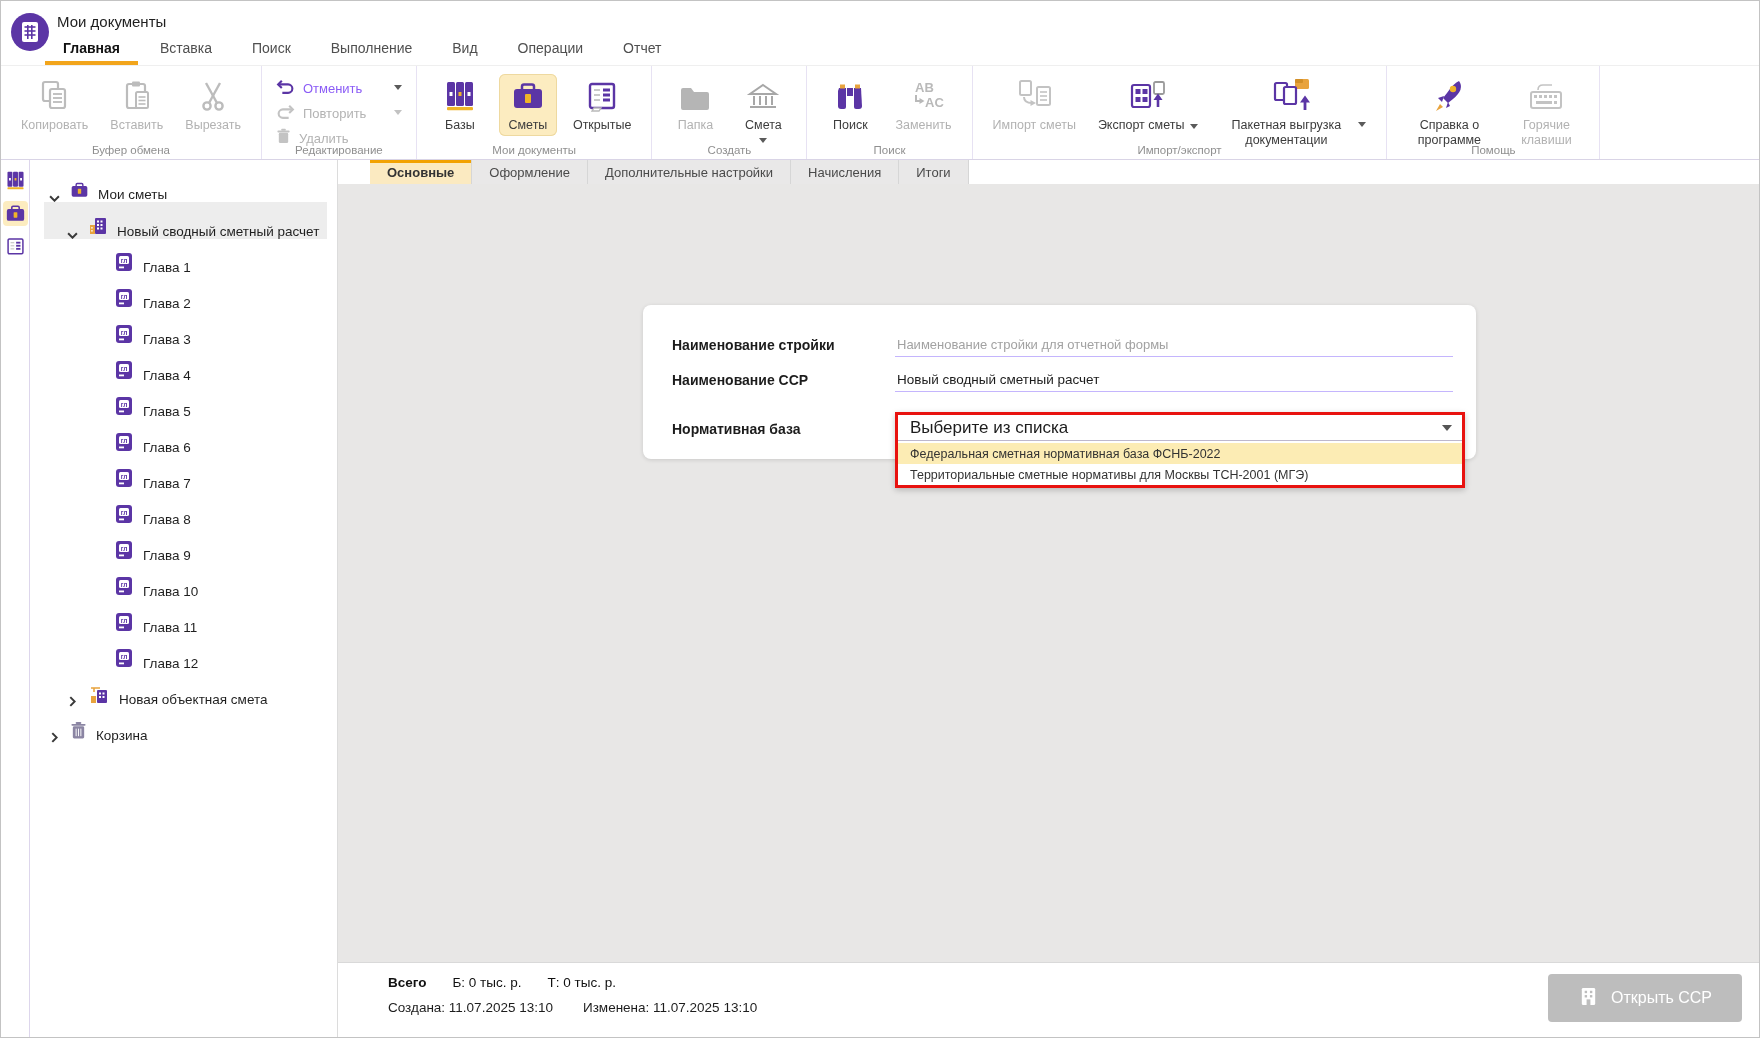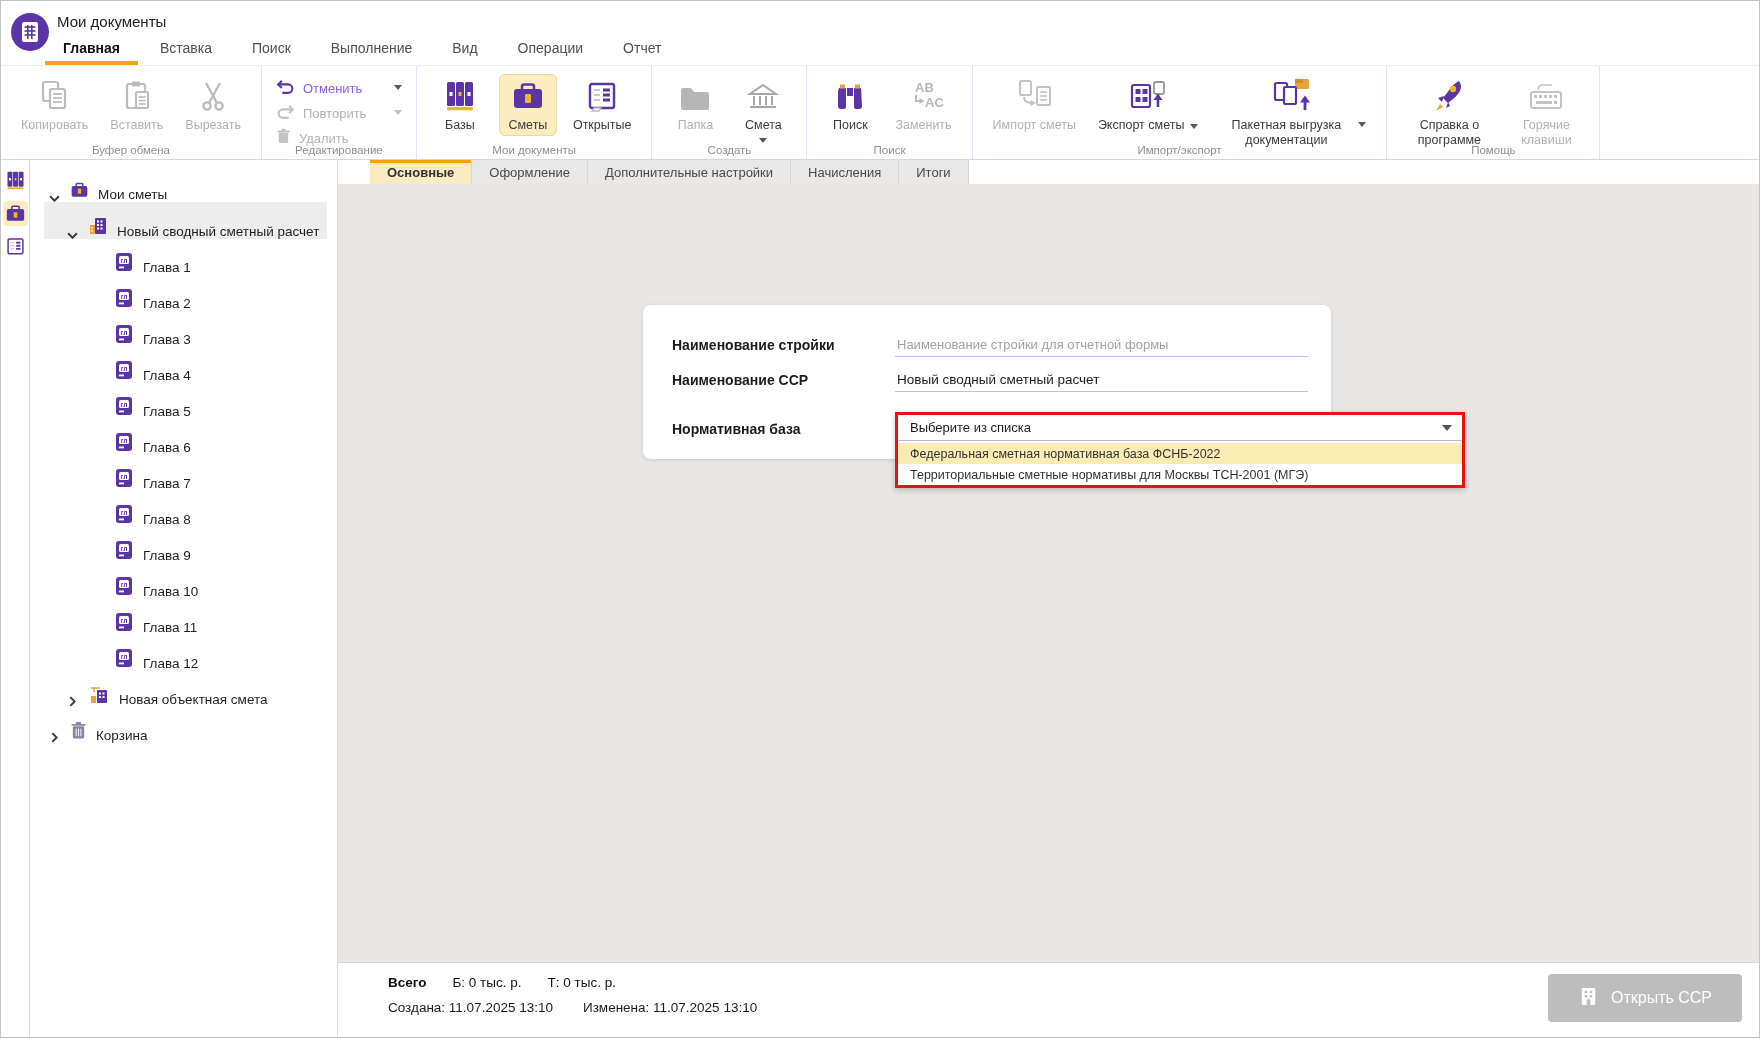--- a/index.html
+++ b/index.html
@@ -46,28 +46,28 @@
   .trow.l2{padding-left:22px;}
   .trow.l3{padding-left:70px;}
   .trow.selected{background:#ededed;height:37px;}
 
   .content{flex:1;display:flex;flex-direction:column;background:#e8e7e6;min-width:0;}
   .dtabs{height:24px;background:#fff;display:flex;padding-left:32px;flex:0 0 auto;}
   .dtab{background:#e9e8e8;border-right:1px solid #d6d6d6;padding:0 17px;font-size:13px;color:#4a4a4a;display:flex;align-items:center;cursor:pointer;white-space:nowrap;}
   .dtab.active{background:#fbeac1;font-weight:bold;color:#333;box-shadow:inset 0 3px 0 #f2a202;}
 
   .canvas{flex:1;position:relative;min-height:0;}
-  .card{position:absolute;left:305px;top:121px;width:688px;height:154px;background:#fff;border-radius:8px;box-shadow:0 1px 4px rgba(0,0,0,.13);}
+  .card{position:absolute;left:305px;top:121px;width:833px;height:154px;background:#fff;border-radius:8px;box-shadow:0 1px 4px rgba(0,0,0,.13);}
   .frow{position:absolute;left:29px;right:23px;display:flex;align-items:center;height:28px;}
   .flabel{width:223px;font-weight:bold;font-size:14px;color:#1c1c1c;flex:0 0 auto;}
   .fld-input{flex:1;border:none;border-bottom:1px solid #c4b5fd;font-size:13.5px;color:#1c1c1c;padding:4px 2px;outline:none;background:transparent;font-family:inherit;}
   .fld-input::placeholder{color:#a2a2a2;font-size:13px;}
 
   .hlbox{position:absolute;left:557px;top:228px;width:570px;border:3px solid #e8120f;background:#fff;box-shadow:0 2px 6px rgba(0,0,0,.22);}
-  .selrow{height:26px;display:flex;align-items:center;padding:0 10px 0 12px;border-bottom:1px solid #beb8cc;margin-bottom:2px;font-size:13px;color:#1c1c1c;cursor:pointer;background:#fff;}
+  .selrow{height:26px;display:flex;align-items:center;padding:0 10px 0 12px;border-bottom:1px solid #beb8cc;margin-bottom:2px;font-size:17px;color:#1c1c1c;cursor:pointer;background:#fff;}
   .select-caret{margin-left:auto;width:0;height:0;border:5px solid transparent;border-top:6px solid #555;margin-top:6px;}
   .opt{height:21px;display:flex;align-items:center;padding-left:12px;font-size:12.5px;color:#333;cursor:pointer;background:#fff;white-space:nowrap;}
   .opt.highlighted{background:#fcecb4;}
 
   .statusbar{height:75px;background:#fff;border-top:1px solid #d9d9d9;position:relative;flex:0 0 auto;}
   .sb-line1{position:absolute;left:50px;top:12px;font-size:13.5px;color:#111;display:flex;gap:26px;}
   .sb-line1 .b{font-weight:bold;}
   .sb-line2{position:absolute;left:50px;top:37px;font-size:13.5px;color:#1d1d1d;display:flex;gap:30px;}
   .sb-buttons{position:absolute;right:17px;top:11px;display:flex;gap:15px;}
   .apply-btn{width:397px;height:48px;background:#fff;border:1px solid #cfcfcf;border-radius:4px;display:flex;align-items:center;justify-content:center;gap:14px;font-size:16px;color:#a3a3a3;cursor:pointer;font-family:inherit;}

